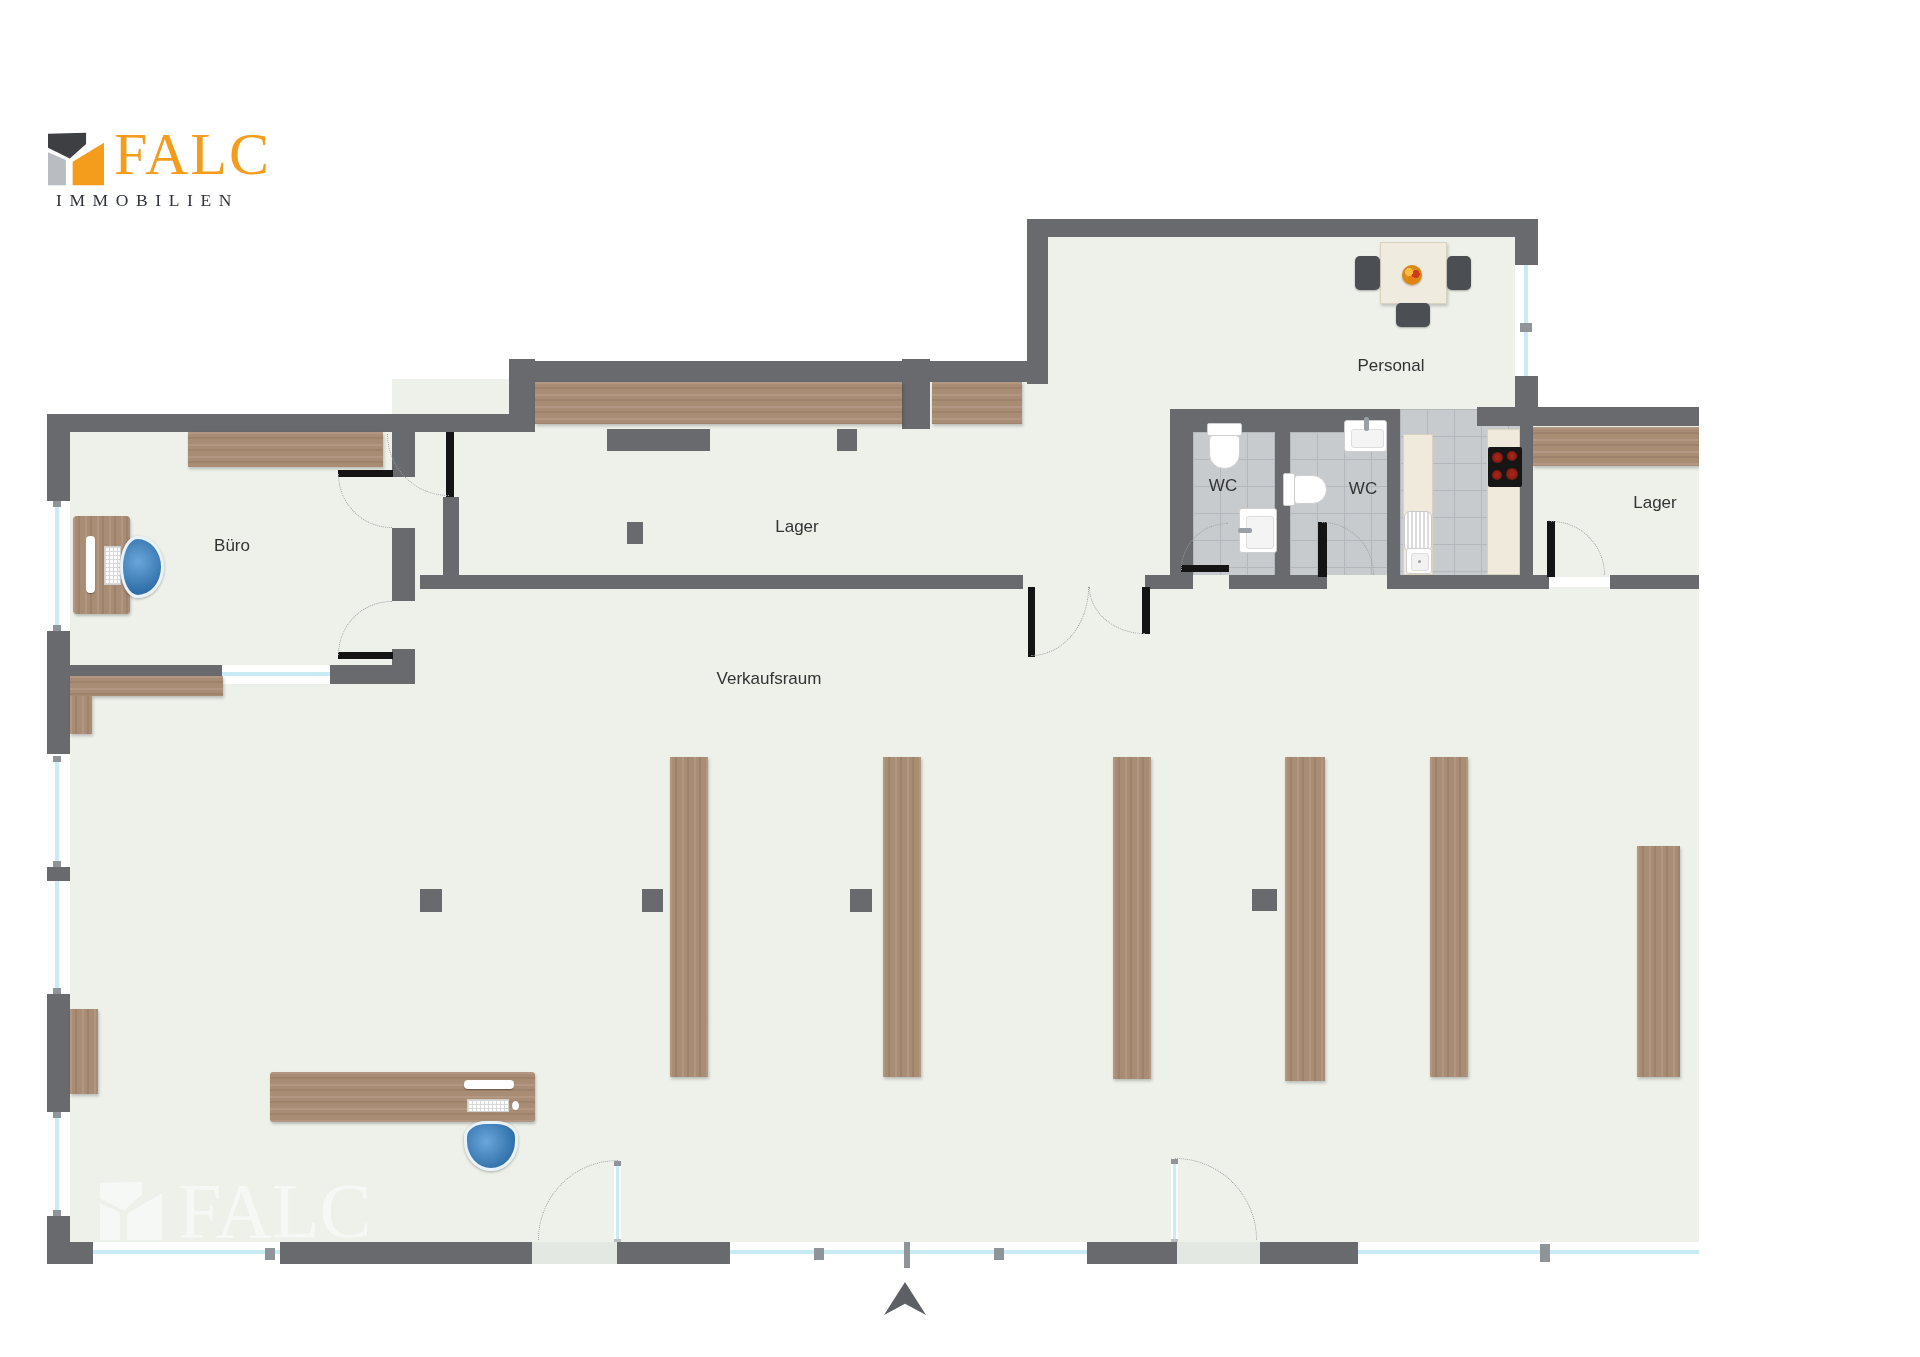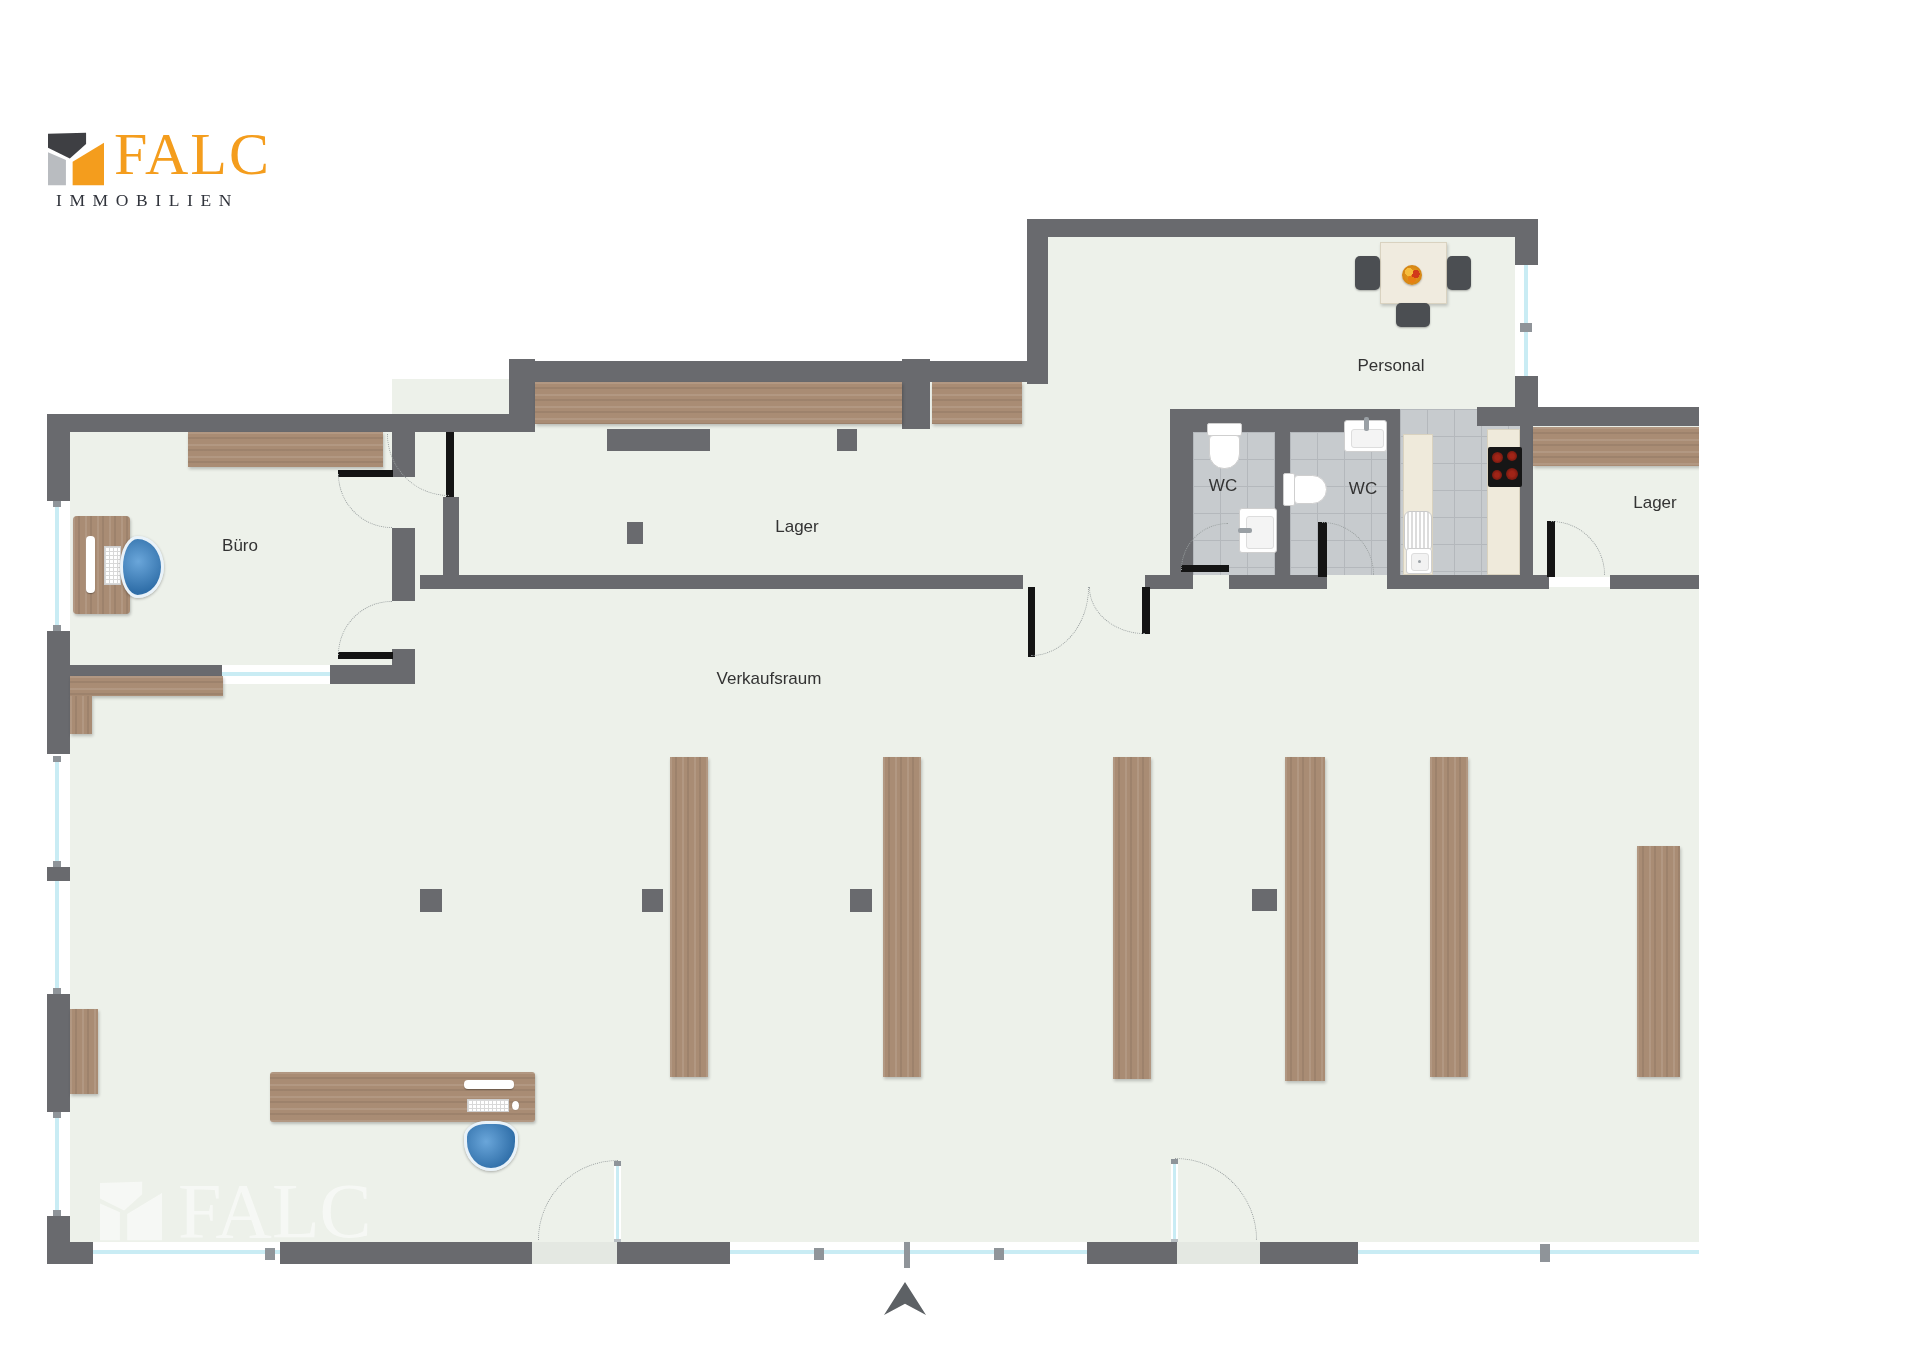--- a/index.html
+++ b/index.html
@@ -252,21 +252,21 @@
       <div class="abs" style="left:11px;top:11px;width:3px;height:3px;background:#9aa0a5;border-radius:50%;"></div>
     </div>
   <div class="abs cream" style="left:1487px;top:385px;width:33px;height:146px;"></div>
   <div class="abs" style="left:1488px;top:403px;width:34px;height:40px;background:#161616;border-radius:2px;">
     <div class="abs" style="left:4px;top:5px;width:11px;height:11px;border-radius:50%;background:radial-gradient(#a12417 30%,#5d130b);"></div>
     <div class="abs" style="left:19px;top:4px;width:10px;height:10px;border-radius:50%;background:radial-gradient(#a12417 30%,#5d130b);"></div>
     <div class="abs" style="left:4px;top:23px;width:10px;height:10px;border-radius:50%;background:radial-gradient(#a12417 30%,#5d130b);"></div>
     <div class="abs" style="left:18px;top:21px;width:12px;height:12px;border-radius:50%;background:radial-gradient(#a12417 30%,#5d130b);"></div>
   </div>
 
-  <div class="label" style="left:240px;top:501px;">Büro</div>
+  <div class="label" style="left:232px;top:501px;">Büro</div>
   <div class="label" style="left:797px;top:482px;">Lager</div>
   <div class="label" style="left:769px;top:634px;">Verkaufsraum</div>
   <div class="label" style="left:1223px;top:441px;">WC</div>
   <div class="label" style="left:1363px;top:444px;">WC</div>
   <div class="label" style="left:1391px;top:321px;">Personal</div>
   <div class="label" style="left:1655px;top:458px;">Lager</div>
 
   <div class="abs compass" style="left:884px;top:1238px;width:42px;height:33px;"></div>
 
 </div>

